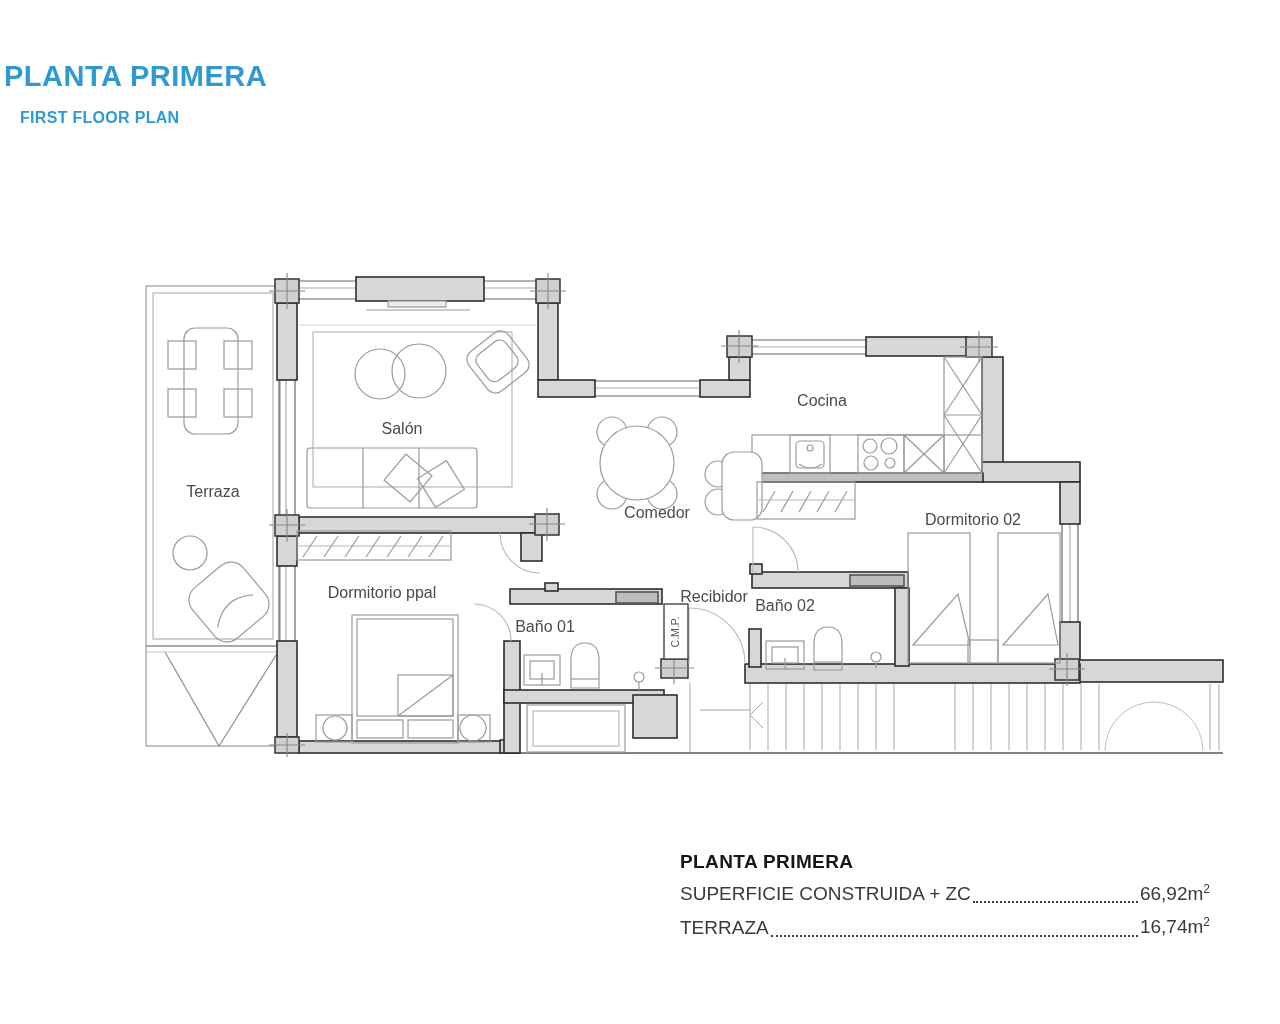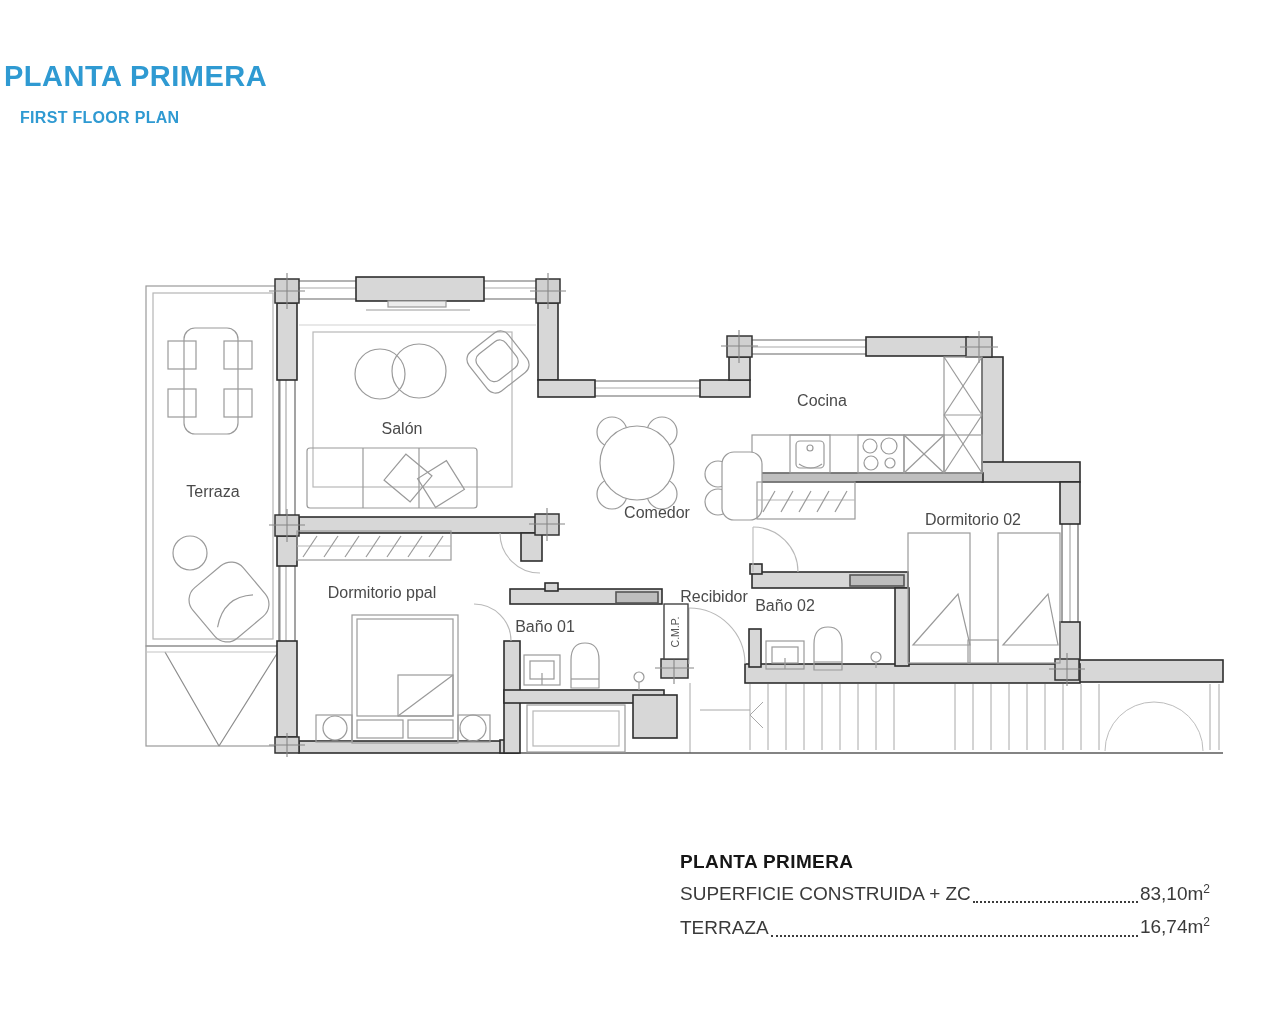--- a/index.html
+++ b/index.html
@@ -329,20 +329,20 @@
     <text x="973" y="525">Dormitorio 02</text>
     <text x="679" y="632" class="small" transform="rotate(-90 679 632)">C.M.P.</text>
   </g>
 </svg>
 
 <div class="summary">
   <div class="s-title">PLANTA PRIMERA</div>
   <div class="s-row">
     <span>SUPERFICIE CONSTRUIDA + ZC</span>
     <span class="dots"></span>
-    <span><span>83,10m</span><sup>2</sup></span>
+    <span><span>66,92m</span><sup>2</sup></span>
   </div>
   <div class="s-row">
     <span>TERRAZA</span>
     <span class="dots"></span>
     <span><span>16,74m</span><sup>2</sup></span>
   </div>
 </div>
 
 </body></html>

